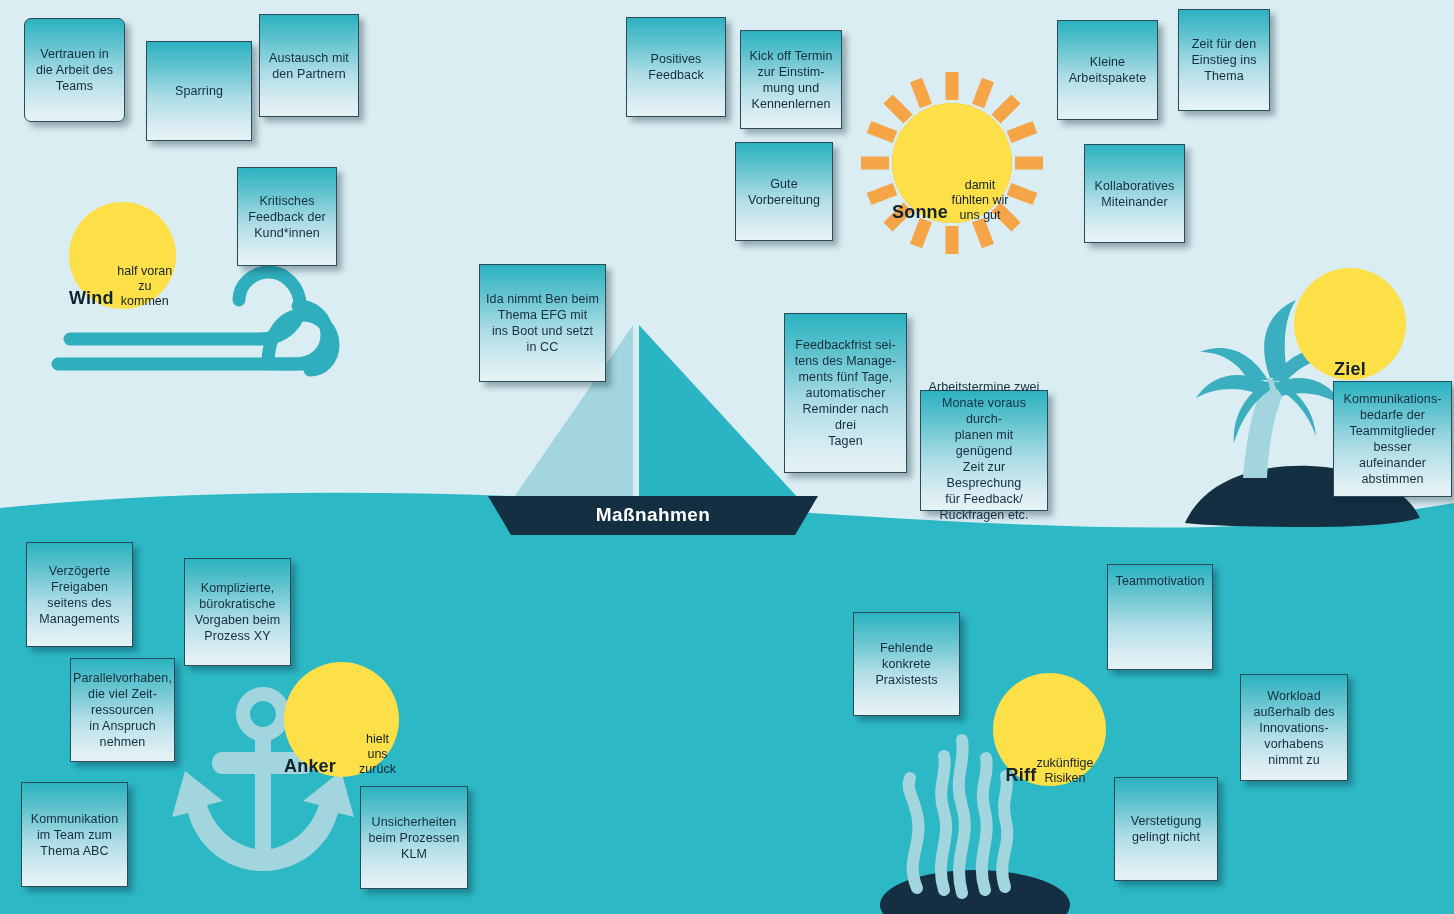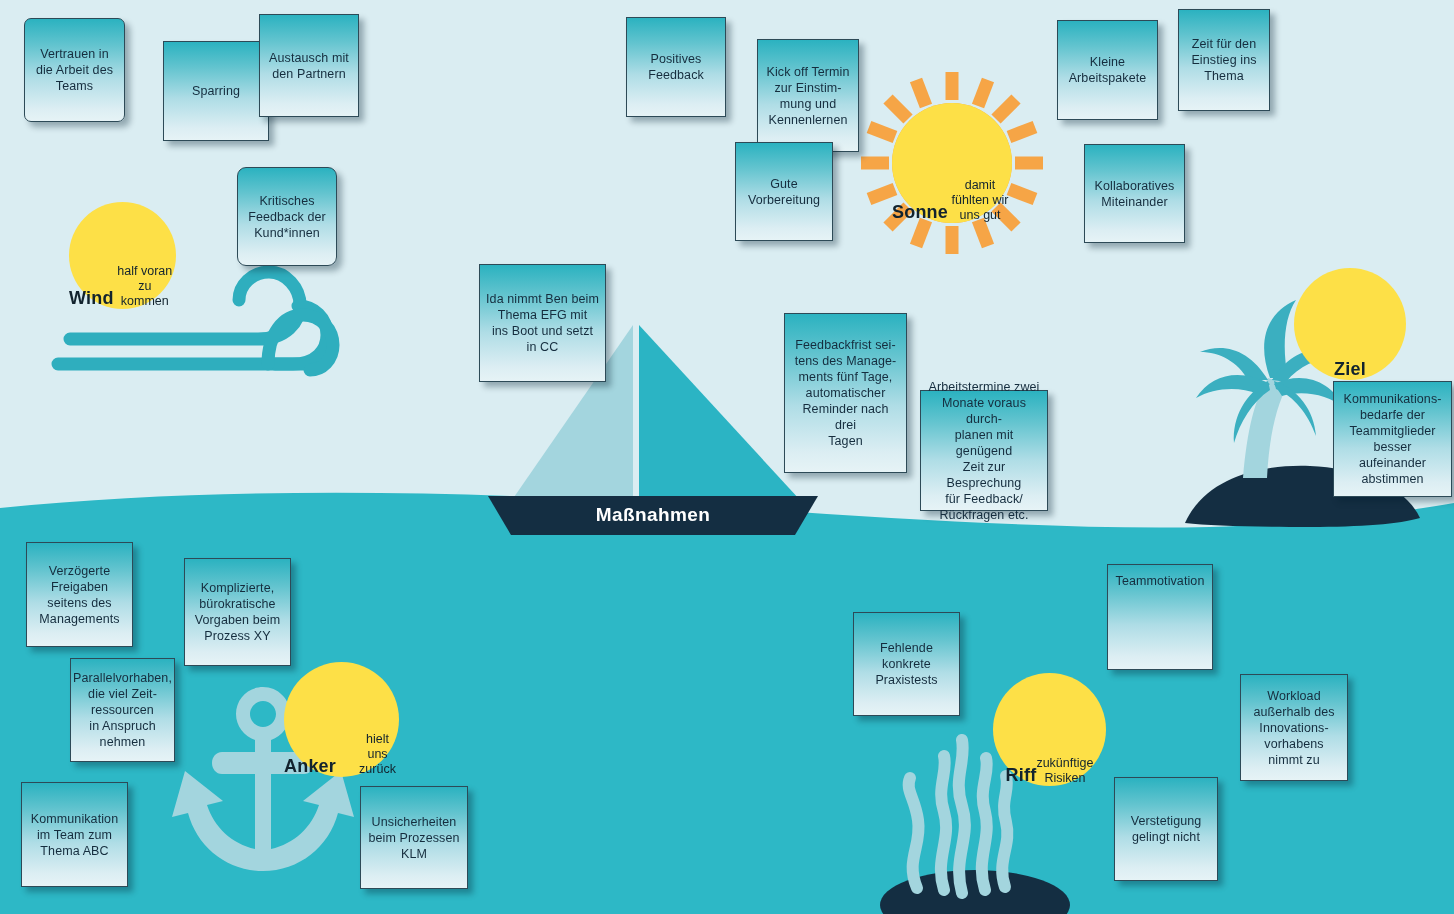--- a/index.html
+++ b/index.html
@@ -175,30 +175,30 @@
 
   <div class="bubble" style="left:993px; top:673px; width:113px; height:113px;">
     <span class="b-title">Riff</span>
     <span class="b-sub" style="white-space:pre-line;">zukünftige
 Risiken</span>
   </div>
 
   <div class="note" style="left:24px;  top:18px;  width:101px; height:104px;border-radius:7px;">Vertrauen in
 die Arbeit des
 Teams</div>
-  <div class="note" style="left:163px; top:41px;  width:106px;  height:100px;">Sparring</div>
+  <div class="note" style="left:146px; top:41px;  width:106px;  height:100px;">Sparring</div>
   <div class="note" style="left:259px; top:14px;  width:100px; height:103px;">Austausch mit
 den Partnern</div>
-  <div class="note" style="left:237px; top:167px; width:100px; height:99px;border-radius:9px;">Kritisches
+  <div class="note" style="left:237px; top:167px; width:100px; height:99px;">Kritisches
 Feedback der
 Kund*innen</div>
 
   <div class="note" style="left:626px; top:17px;  width:100px; height:100px;">Positives
 Feedback</div>
-  <div class="note" style="left:740px; top:39px;  width:102px; height:113px;margin-left:17px;">Kick off Termin
+  <div class="note" style="left:740px; top:30px;  width:102px; height:99px;">Kick off Termin
 zur Einstim-
 mung und
 Kennenlernen</div>
   <div class="note" style="left:735px; top:142px; width:98px;  height:99px;">Gute
 Vorbereitung</div>
 
   <div class="note" style="left:1057px; top:20px;  width:101px; height:100px;">Kleine
 Arbeitspakete</div>
   <div class="note" style="left:1178px; top:9px;   width:92px; height:102px;">Zeit für den
 Einstieg ins

